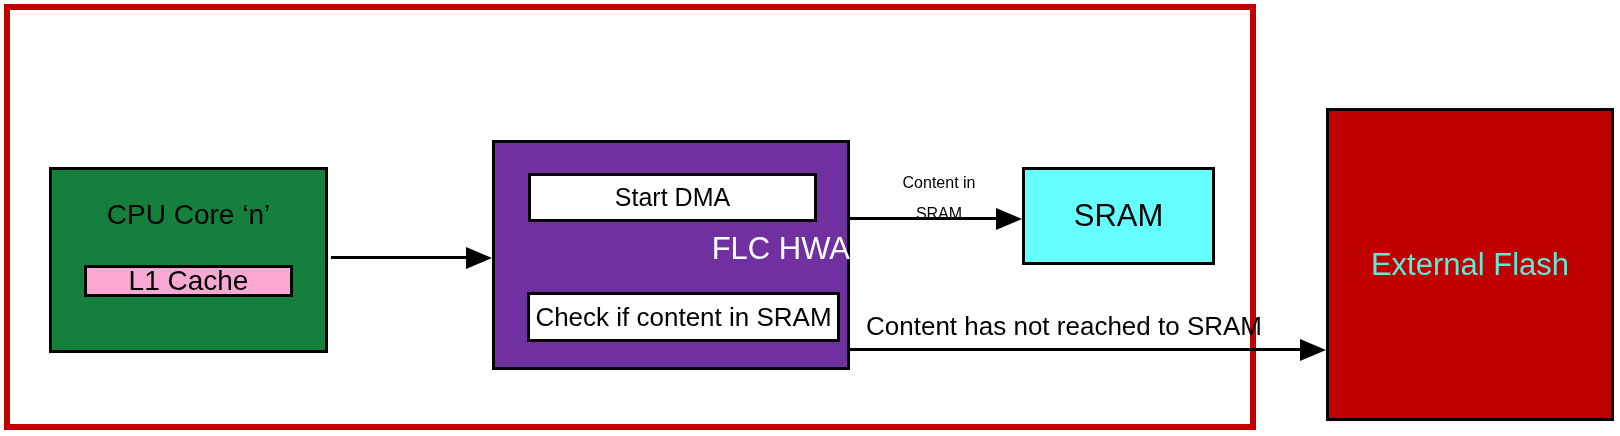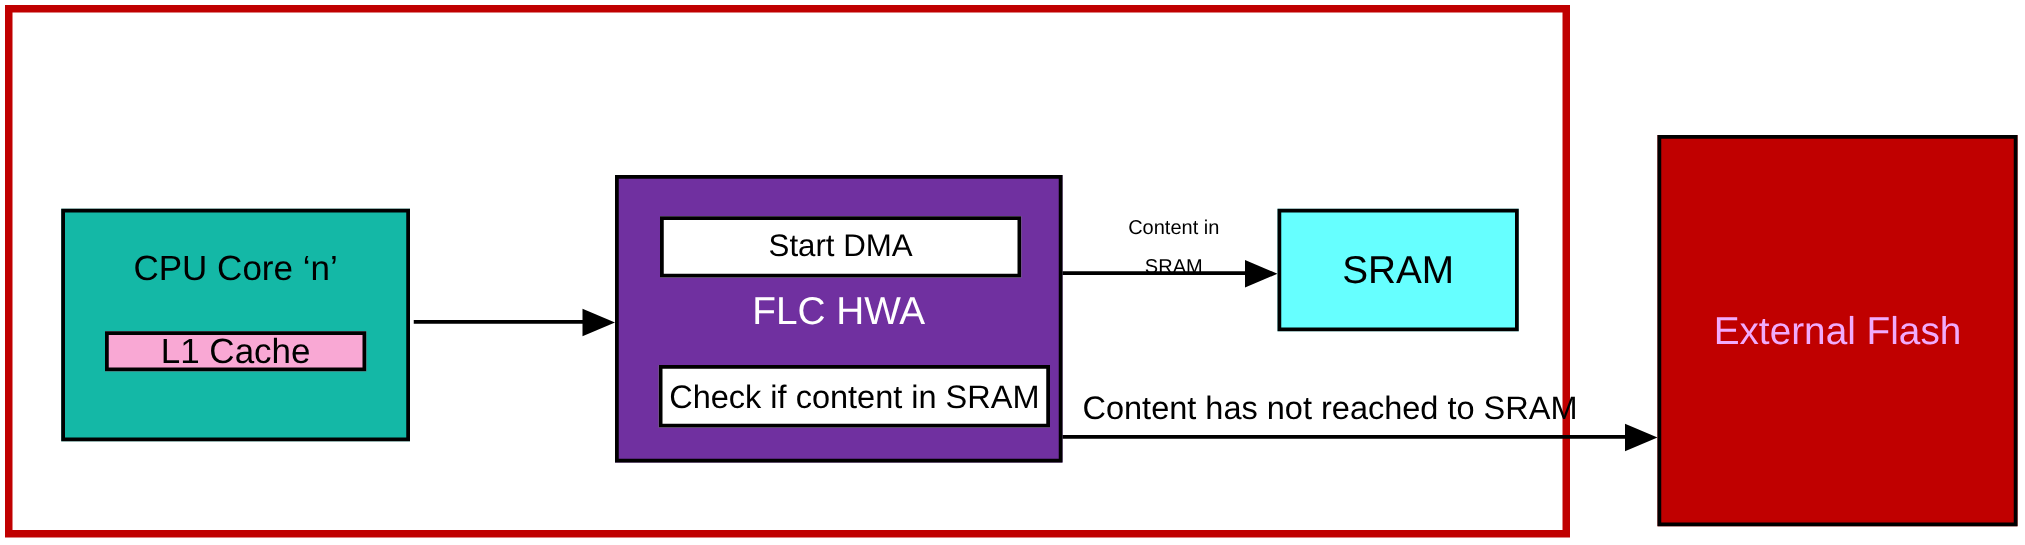--- a/index.html
+++ b/index.html
@@ -33,21 +33,21 @@
     display: flex;
     align-items: center;
     justify-content: center;
     text-align: center;
     color: #000000;
   }
 
   .cpu-core {
     left: 49px; top: 167px;
     width: 279px; height: 186px;
-    background: #14b8a6;
+    background: #15803d;
     align-items: flex-start;
     font-size: 28px;
     padding-top: 29px;
   }
 
   .l1-cache {
     left: 84px; top: 265px;
     width: 209px; height: 32px;
     background: #f9a8d4;
     font-size: 28px;
@@ -55,21 +55,21 @@
 
   .flc-hwa {
     left: 492px; top: 140px;
     width: 358px; height: 230px;
     background: #7030A0;
   }
   .flc-hwa-label {
     position: absolute;
     left: 492px; top: 231px;
     width: 358px;
-    text-align: center;
+    text-align: right;
     color: #ffffff;
     font-size: 31px;
   }
 
   .start-dma {
     left: 528px; top: 173px;
     width: 289px; height: 49px;
     background: #FFFFFF;
     font-size: 25px;
     border-width: 3px;
@@ -87,21 +87,21 @@
     left: 1022px; top: 167px;
     width: 193px; height: 98px;
     background: #66FFFF;
     font-size: 31px;
   }
 
   .external-flash {
     left: 1326px; top: 108px;
     width: 288px; height: 313px;
     background: #C00000;
-    color: #f0abfc;
+    color: #5eead4;
     font-size: 31px;
   }
 
   
   .arrow-line {
     position: absolute;
     height: 3px;
     background: #000000;
   }
   .arrow-head {

